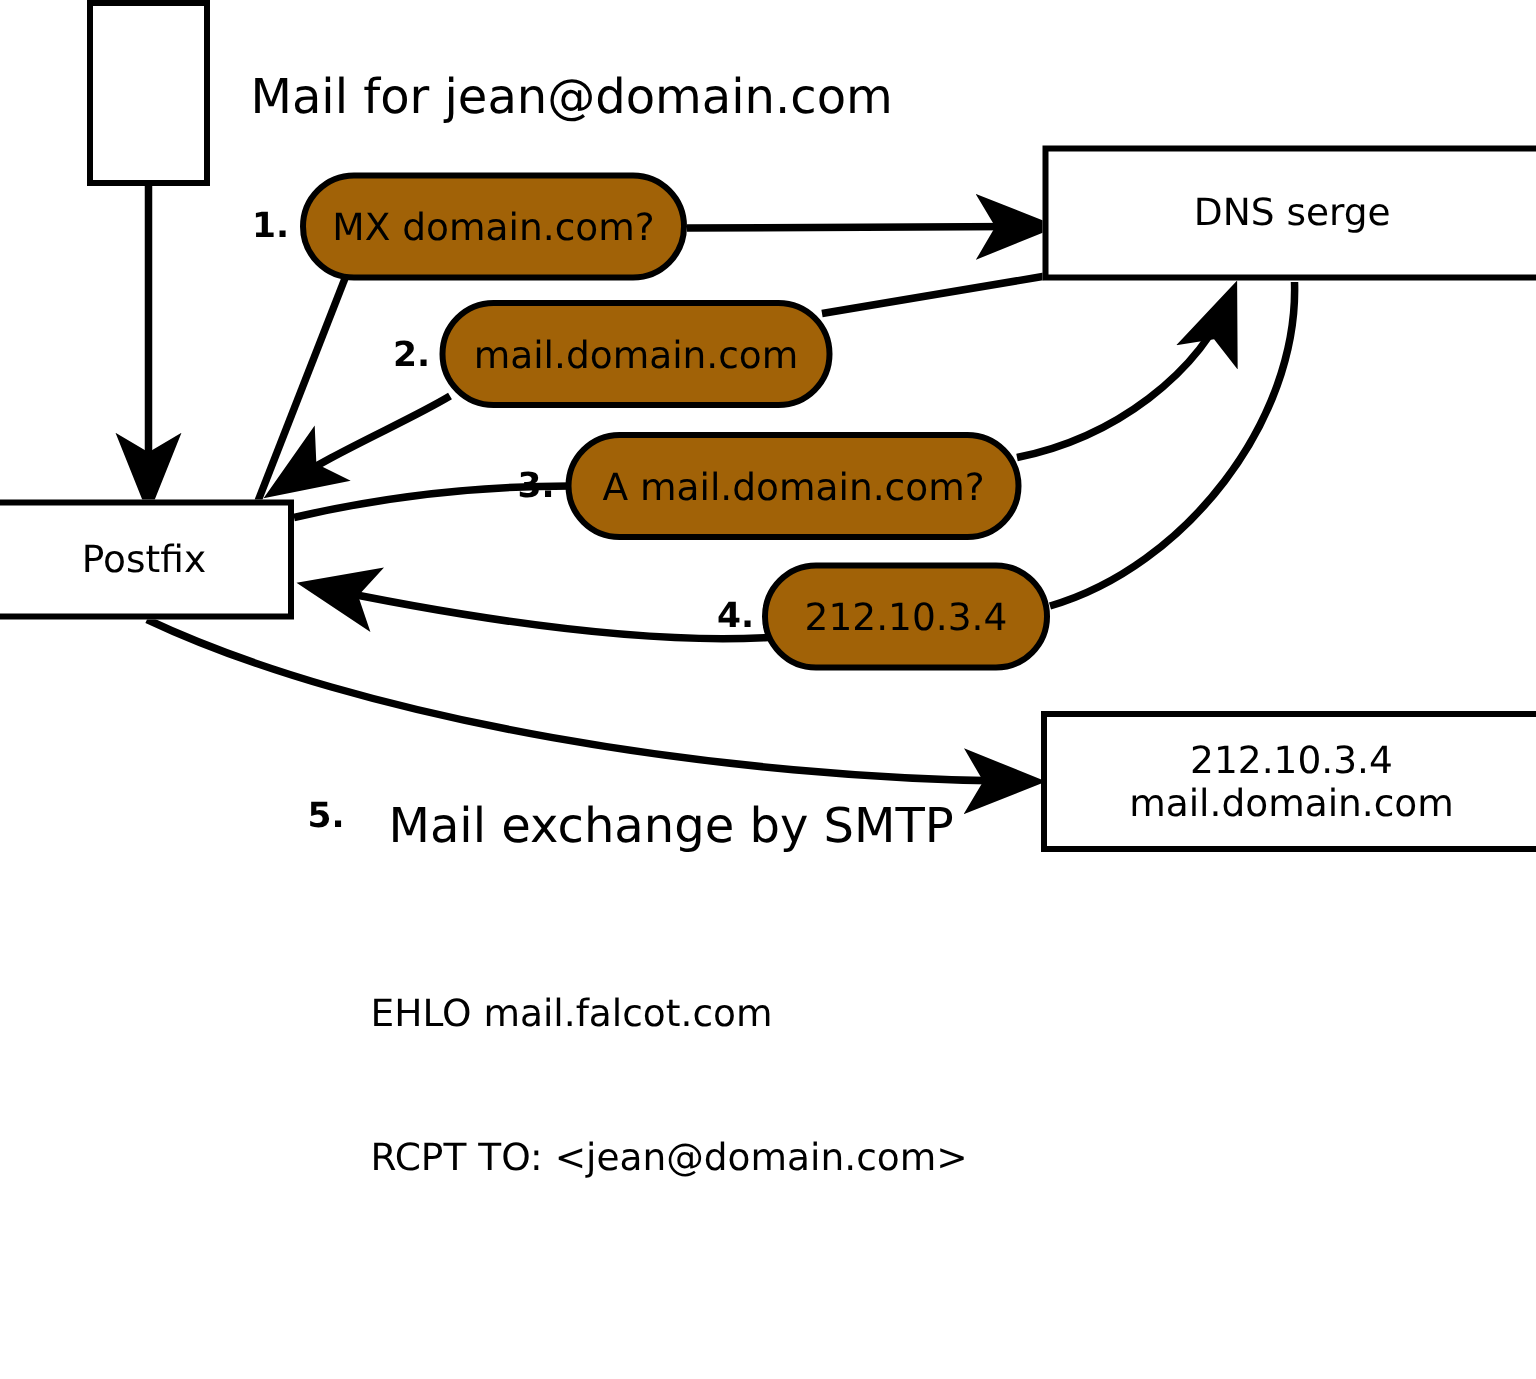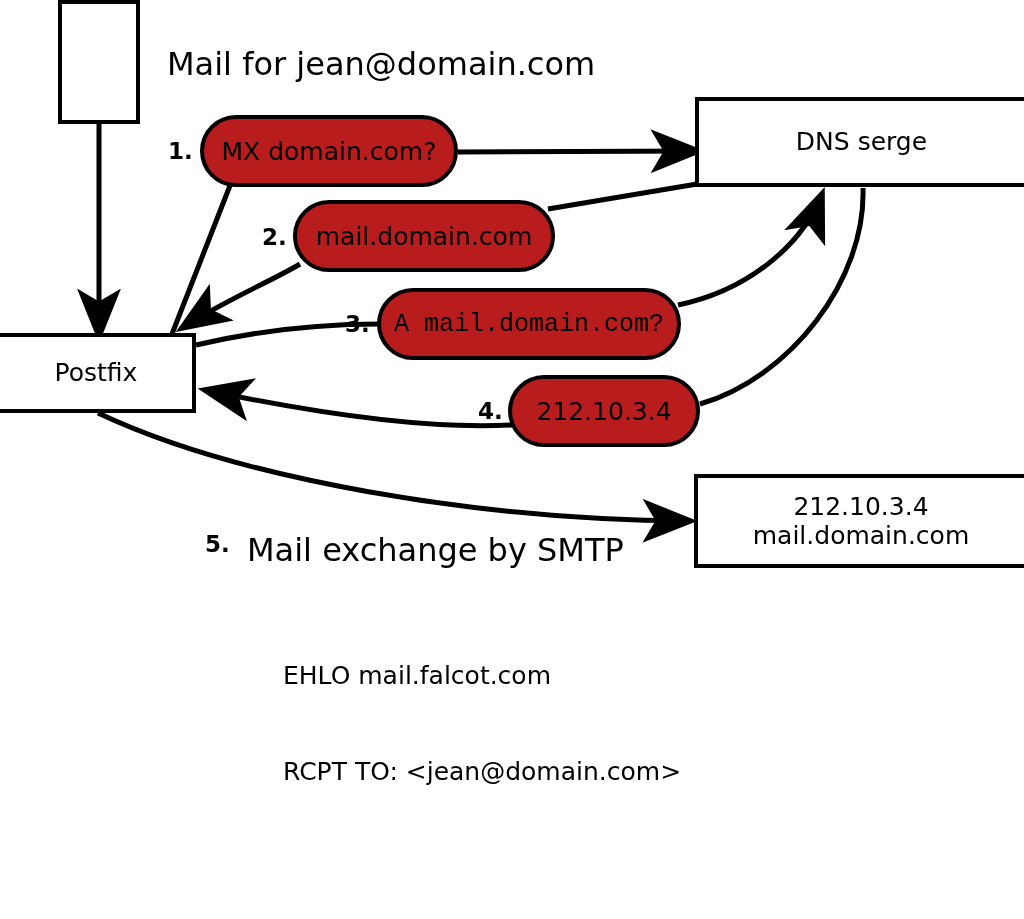--- a/index.html
+++ b/index.html
@@ -60,32 +60,32 @@
     left: 694px;
     top: 474px;
     width: 334px;
     height: 94px;
     font-size: 25px;
   }
   .bubble {
     position: absolute;
     box-sizing: border-box;
     border: 4px solid #000000;
-    background: #b91c1c;
+    background: #a16207;
     border-radius: 999px;
     display: flex;
     align-items: center;
     justify-content: center;
     color: #000000;
     font-size: 25px;
     white-space: nowrap;
   }
   #bubble-1 { left: 200px; top: 115px; width: 258px; height: 72px; }
   #bubble-2 { left: 293px; top: 200px; width: 262px; height: 72px; }
-  #bubble-3 { left: 377px; top: 288px; width: 304px; height: 72px; font-family: Liberation Mono, monospace; }
+  #bubble-3 { left: 377px; top: 288px; width: 304px; height: 72px; }
   #bubble-4 { left: 508px; top: 375px; width: 192px; height: 72px; }
 
   .step-num {
     position: absolute;
     font-weight: bold;
     font-size: 23px;
     color: #000000;
   }
   #step-1 { left: 168px; top: 138px; }
   #step-2 { left: 262px; top: 224px; }
@@ -93,32 +93,32 @@
   #step-4 { left: 478px; top: 398px; }
   #step-5 { left: 205px; top: 531px; }
 
   .plain-text {
     position: absolute;
     color: #000000;
     font-size: 32px;
     white-space: nowrap;
   }
   #label-mail-for { left: 167px; top: 45px; }
-  #label-step5-text { left: 247px; top: 531px; }
+  #label-step5-text { left: 259px; top: 531px; }
 
   #smtp-transcript {
     position: absolute;
     left: 247px;
     top: 596px;
     font-size: 25px;
     line-height: 32px;
     color: #000000;
     white-space: pre;
   }
-  .transcript-line { display: block; min-height: 32px; margin-left: 36px; }
+  .transcript-line { display: block; min-height: 32px; }
 </style>
 </head>
 <body>
 
 <div id="canvas">
 
   <svg id="diagram-svg" viewBox="0 0 1024 919" xmlns="http://www.w3.org/2000/svg">
     <defs>
       <marker id="arrowhead" markerWidth="12" markerHeight="12" refX="9.5" refY="5" orient="auto" markerUnits="strokeWidth">
         <path d="M0,0.6 L11,5 L0,9.4 L2.6,5 Z" fill="#000000"></path>

